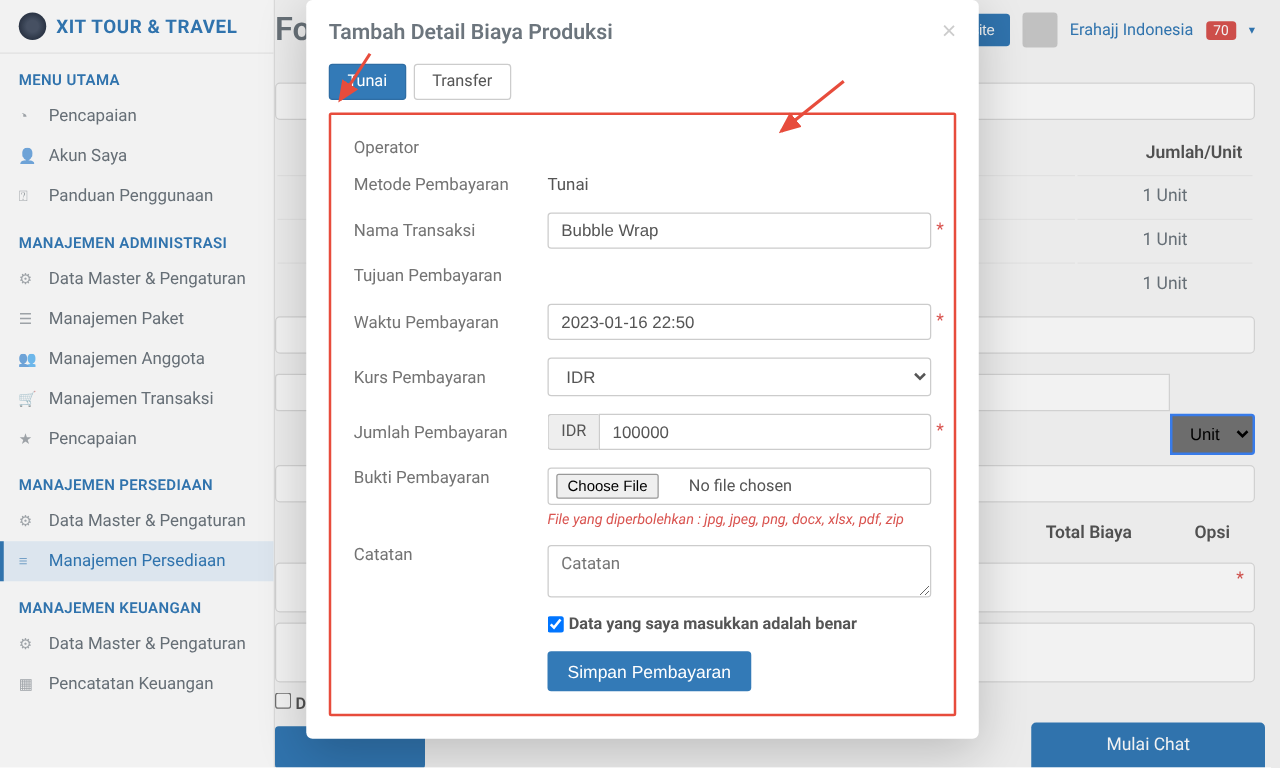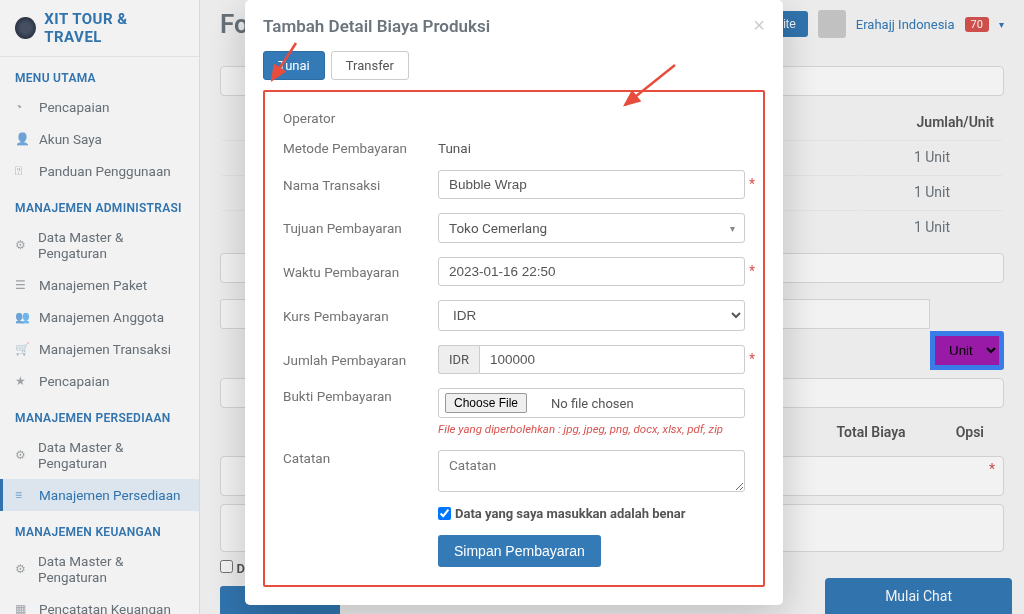--- a/index.html
+++ b/index.html
@@ -1,35 +1,35 @@
 <!DOCTYPE html>
 <html><head>
 <meta charset="utf-8">
 <style>
 * { box-sizing: border-box; margin: 0; padding: 0; }
 body { font-family: -apple-system, BlinkMacSystemFont, "Segoe UI", Roboto, sans-serif; font-size: 14px; color: #6c757d; background: #f8f8f8; overflow: hidden; width: 1024px; height: 614px; position: relative; }
-.sidebar { position: absolute; left: 0; top: 0; width: 200px; height: 614px; background: #fff; border-right: 1px solid #e5e5e5; overflow-y: auto; }
+.sidebar { position: absolute; left: 0; top: 0; width: 220px; height: 614px; background: #fff; border-right: 1px solid #e5e5e5; overflow-y: auto; }
 .logo { display: flex; align-items: center; padding: 10px 15px; font-weight: 700; color: #337ab7; font-size: 15px; letter-spacing: 0.5px; border-bottom: 1px solid #eee; }
 .logo-icon { width: 22px; height: 22px; margin-right: 8px; background: radial-gradient(circle, #4a5568 30%, #2d3748 70%); border-radius: 50%; display: inline-block; }
 .menu-section-title { padding: 14px 15px 6px; font-size: 12px; color: #337ab7; font-weight: 600; letter-spacing: 0.3px; }
 .menu-item { display: flex; align-items: center; padding: 8px 15px; color: #6c757d; cursor: pointer; font-size: 13.5px; }
 .menu-item.active { background: #e8f2fb; color: #337ab7; border-left: 3px solid #337ab7; padding-left: 12px; }
 .menu-icon { width: 14px; margin-right: 10px; opacity: 0.6; font-size: 12px; }
 .topbar { position: absolute; left: 200px; top: 0; right: 0; height: 48px; display: flex; align-items: center; justify-content: space-between; padding: 0 20px; }
 .page-title { font-size: 26px; font-weight: 600; color: #6c757d; margin-left: 0; }
 .topbar-right { display: flex; align-items: center; gap: 10px; }
 .visit-btn { background: #337ab7; color: #fff; border: none; padding: 6px 12px; border-radius: 3px; font-size: 12px; cursor: pointer; }
 .avatar { width: 28px; height: 28px; background: #ccc; border-radius: 3px; }
 .user-name { color: #337ab7; font-size: 13px; }
 .badge { background: #d9534f; color: #fff; padding: 1px 6px; border-radius: 3px; font-size: 11px; }
 .content { position: absolute; left: 200px; top: 48px; right: 0; bottom: 0; padding: 10px 20px; overflow: hidden; }
 .bg-table { width: 100%; }
 .bg-table th { text-align: center; padding: 8px; font-weight: 600; color: #555; }
 .bg-table td { text-align: center; padding: 8px; border-top: 1px solid #eee; }
-.unit-select { padding: 6px 10px; border: 5px solid #3b82f6; border-radius: 3px; background: #a21caf; margin-top: 40px; }
+.unit-select { padding: 6px 10px; border: 2px solid #3b82f6; border-radius: 3px; background: #737373; margin-top: 40px; }
 .bg-row-head { display: flex; justify-content: space-between; padding: 8px 0; font-weight: 600; color: #555; }
 .bg-checkbox-label { font-size: 13px; font-weight: 600; color: #555; }
 .bg-input-block { border: 1px solid #ddd; border-radius: 4px; height: 30px; margin: 8px 0; background: #fff; }
 .bg-asterisk { float: right; color: #d9534f; margin-right: 8px; margin-top: 4px; }
 .chat-btn { position: absolute; right: 12px; bottom: 0; background: #337ab7; color: #fff; padding: 10px 60px; border-radius: 4px 4px 0 0; font-size: 14px; cursor: pointer; }
 .backdrop { position: absolute; inset: 0; background: rgba(0,0,0,0.05); }
 .modal { position: absolute; left: 245px; top: 0; width: 538px; background: #fff; border-radius: 5px; box-shadow: 0 10px 40px rgba(0,0,0,0.2); z-index: 100; }
 .modal-header { padding: 14px 18px; display: flex; justify-content: space-between; align-items: center; }
 .modal-title { font-size: 17px; font-weight: 600; color: #6c757d; }
 .modal-close { font-size: 20px; color: #ccc; cursor: pointer; background: none; border: none; }
@@ -205,23 +205,20 @@
       <div class="form-row">
         <div class="form-label">Nama Transaksi</div>
         <div class="form-control-wrap">
           <input class="form-control" value="Bubble Wrap" style="">
           <span class="req-star">*</span>
         </div>
       </div>
 
       <div class="form-row">
         <div class="form-label">Tujuan Pembayaran</div>
-        <div class="form-control-wrap select-caret">
-          <div class="form-control" style="cursor:pointer;">Toko Cemerlang</div>
-        </div>
       </div>
 
       <div class="form-row">
         <div class="form-label">Waktu Pembayaran</div>
         <div class="form-control-wrap">
           <input class="form-control" value="2023-01-16 22:50" style="">
           <span class="req-star">*</span>
         </div>
       </div>
 

